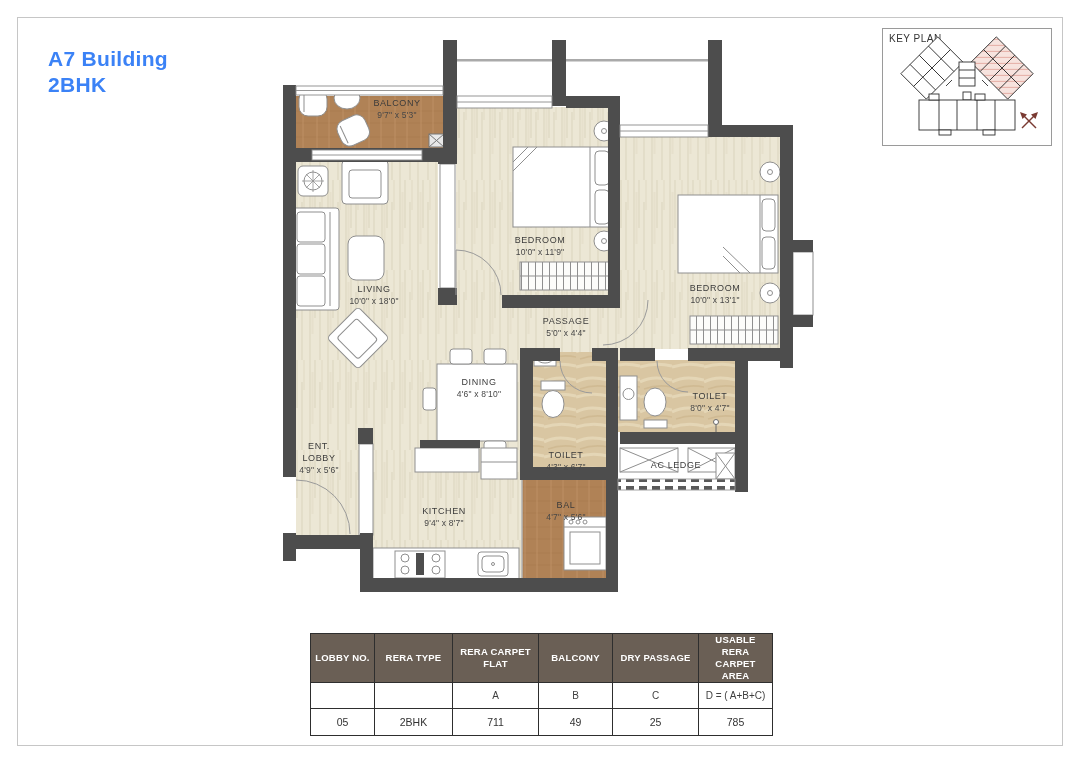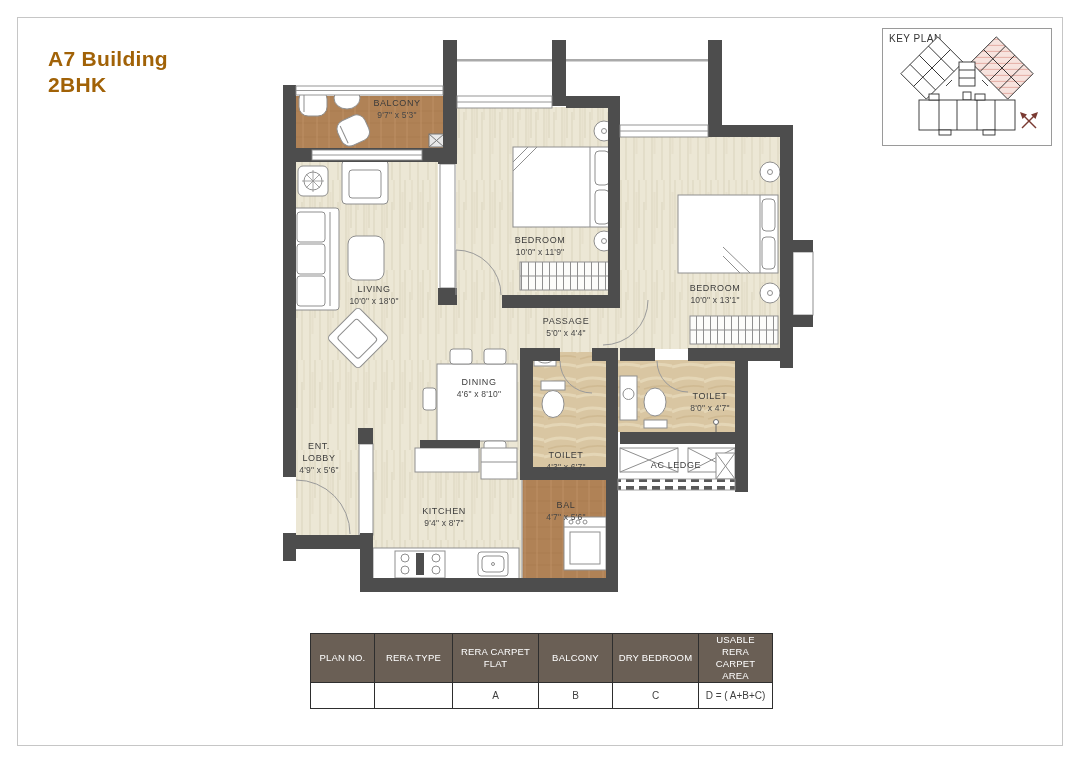--- a/index.html
+++ b/index.html
@@ -1,30 +1,30 @@
 <!DOCTYPE html>
 <html><head>
 <meta charset="utf-8">
 <style>
   html,body{margin:0;padding:0;background:#fff;}
   .page{position:relative;width:1080px;height:763px;background:#ffffff;
         font-family:"Liberation Sans",sans-serif;overflow:hidden;}
   .frame{position:absolute;left:17px;top:17px;width:1044px;height:727px;
          border:1px solid #c6c6c6;}
   .title{position:absolute;left:48px;top:46px;font-size:21px;font-weight:bold;
-         color:#a16207;line-height:1.22;letter-spacing:.3px;}
+         color:#3b82f6;line-height:1.22;letter-spacing:.3px;}
   svg.plan{position:absolute;left:270px;top:30px;}
   svg.keyplan{position:absolute;left:882px;top:28px;}
   .rname{font-size:9px;fill:#3b3b3b;letter-spacing:.6px;}
   .rdim{font-size:8.5px;fill:#474747;letter-spacing:.2px;}
   .areatable{position:absolute;left:310px;top:633px;border-collapse:collapse;table-layout:fixed;}
   .areatable th,.areatable td{border:1px solid #2e2e2e;text-align:center;
       vertical-align:middle;padding:0 3px;}
   .areatable th{background:#6a5f55;color:#ffffff;font-size:9.5px;height:30px;
-      line-height:1.25;font-weight:normal;letter-spacing:.2px;}
+      line-height:1.25;font-weight:bold;letter-spacing:.2px;}
   .areatable tr.sub td{height:25px;font-size:10px;color:#3f3f3f;background:#fff;}
   .areatable tr.val td{height:26px;font-size:10.5px;color:#333;background:#fff;}
 </style>
 </head>
 <body>
 
 <div class="page">
   <div class="frame"></div>
 
   <div class="title">
@@ -392,30 +392,38 @@
     <colgroup>
       <col style="width:64px">
         <col style="width:78px">
         <col style="width:86px">
       <col style="width:74px">
         <col style="width:86px">
         <col style="width:74px">
     </colgroup>
     <tbody>
         <tr>
-      <th>PLAN NO.</th>
+      <th>LOBBY NO.</th>
       <th>RERA TYPE</th>
       <th>RERA CARPET FLAT</th>
       <th>BALCONY</th>
-      <th>DRY BEDROOM</th>
+      <th>DRY PASSAGE</th>
       <th>USABLE RERA CARPET AREA</th>
     </tr>
     <tr class="sub">
       <td></td>
       <td></td>
       <td>A</td>
       <td>B</td>
       <td>C</td>
       <td>D = ( A+B+C)</td>
     </tr>
+    <tr class="val">
+      <td>05</td>
+      <td>2BHK</td>
+      <td>711</td>
+      <td>49</td>
+      <td>25</td>
+      <td>785</td>
+    </tr>
   </tbody>
     </table>
 </div>
 
 </body></html>

